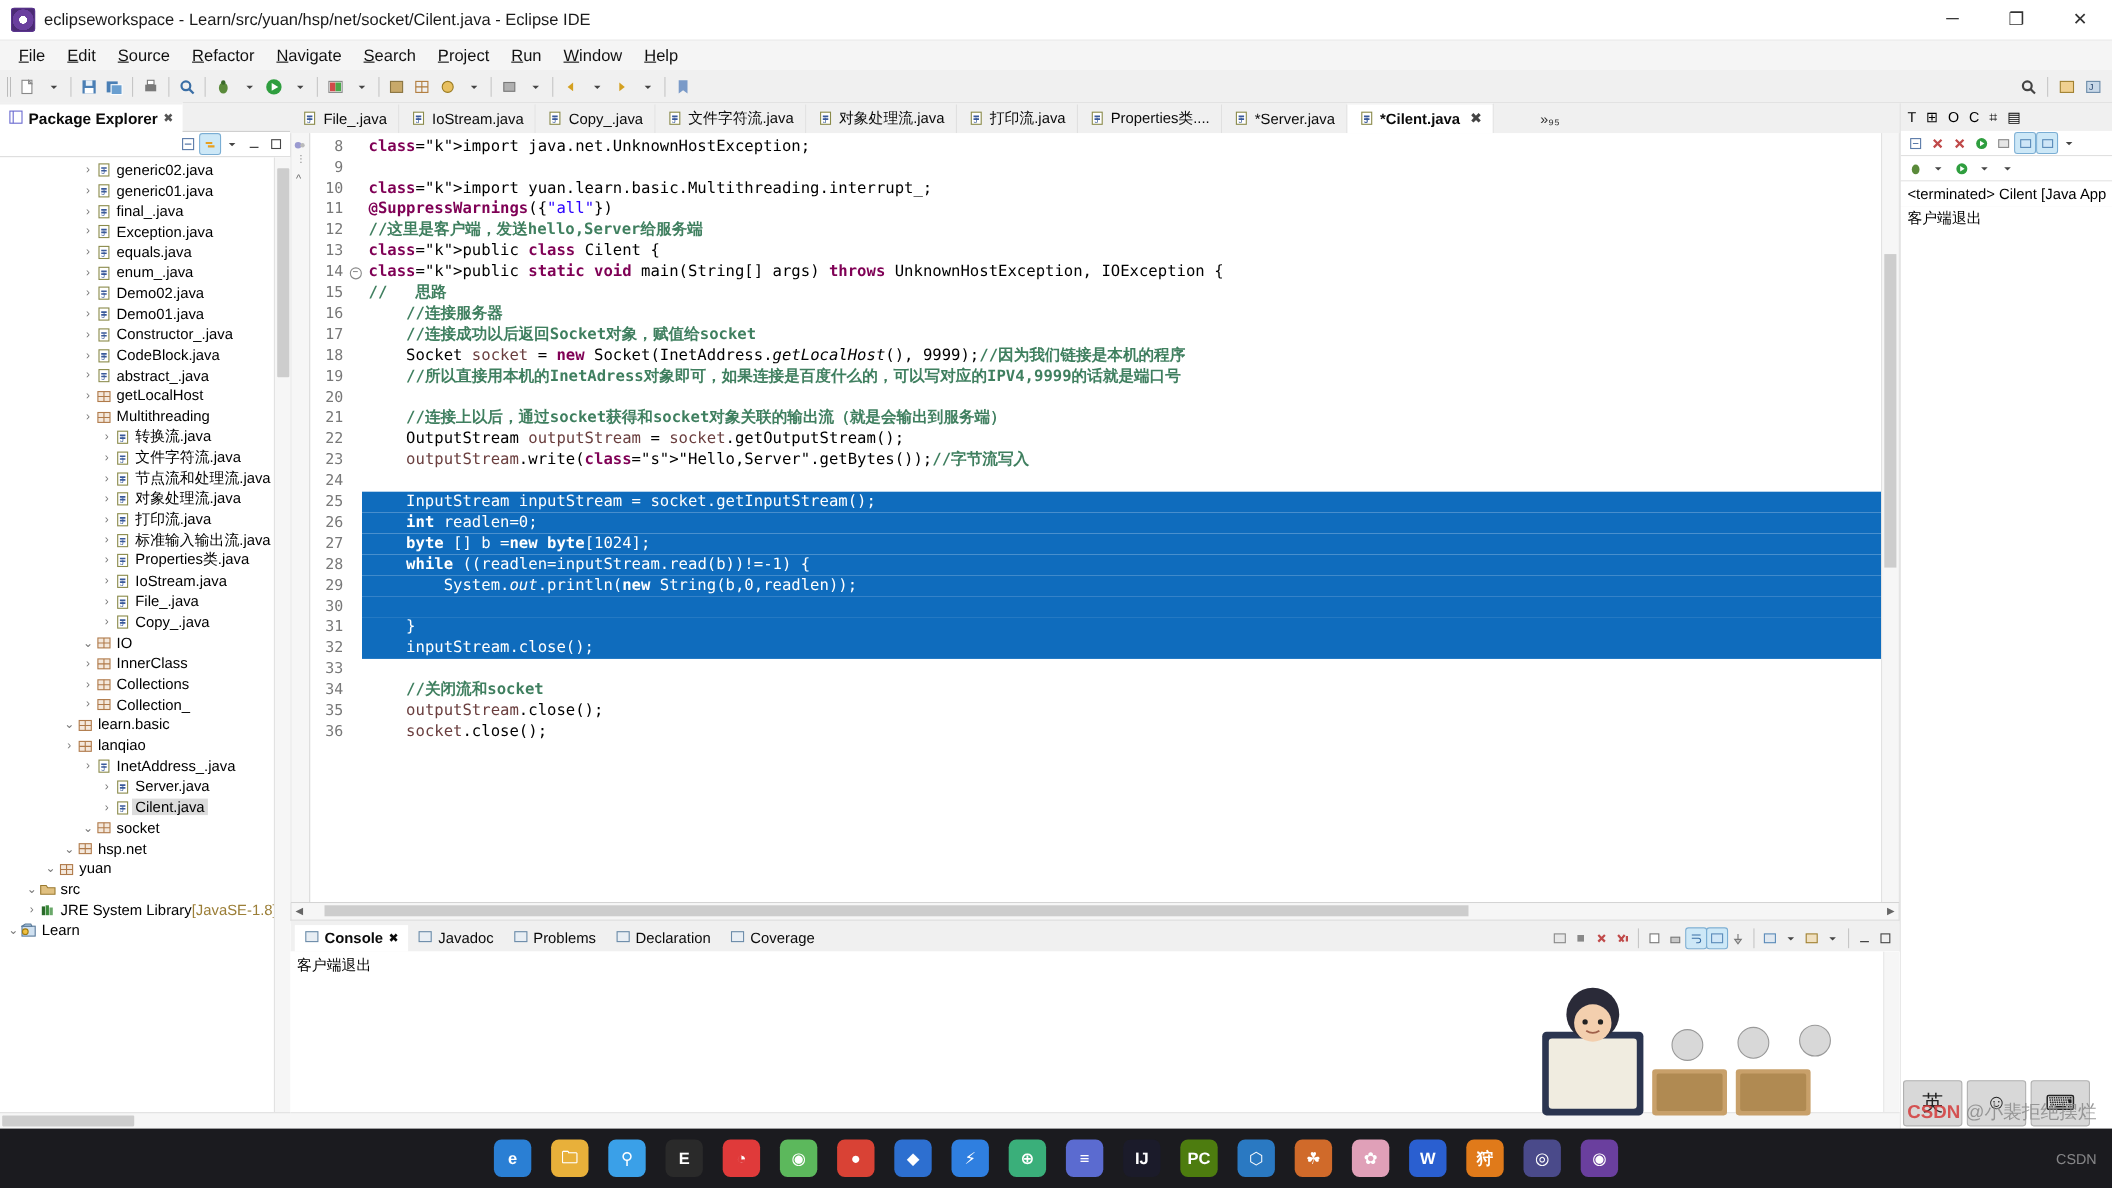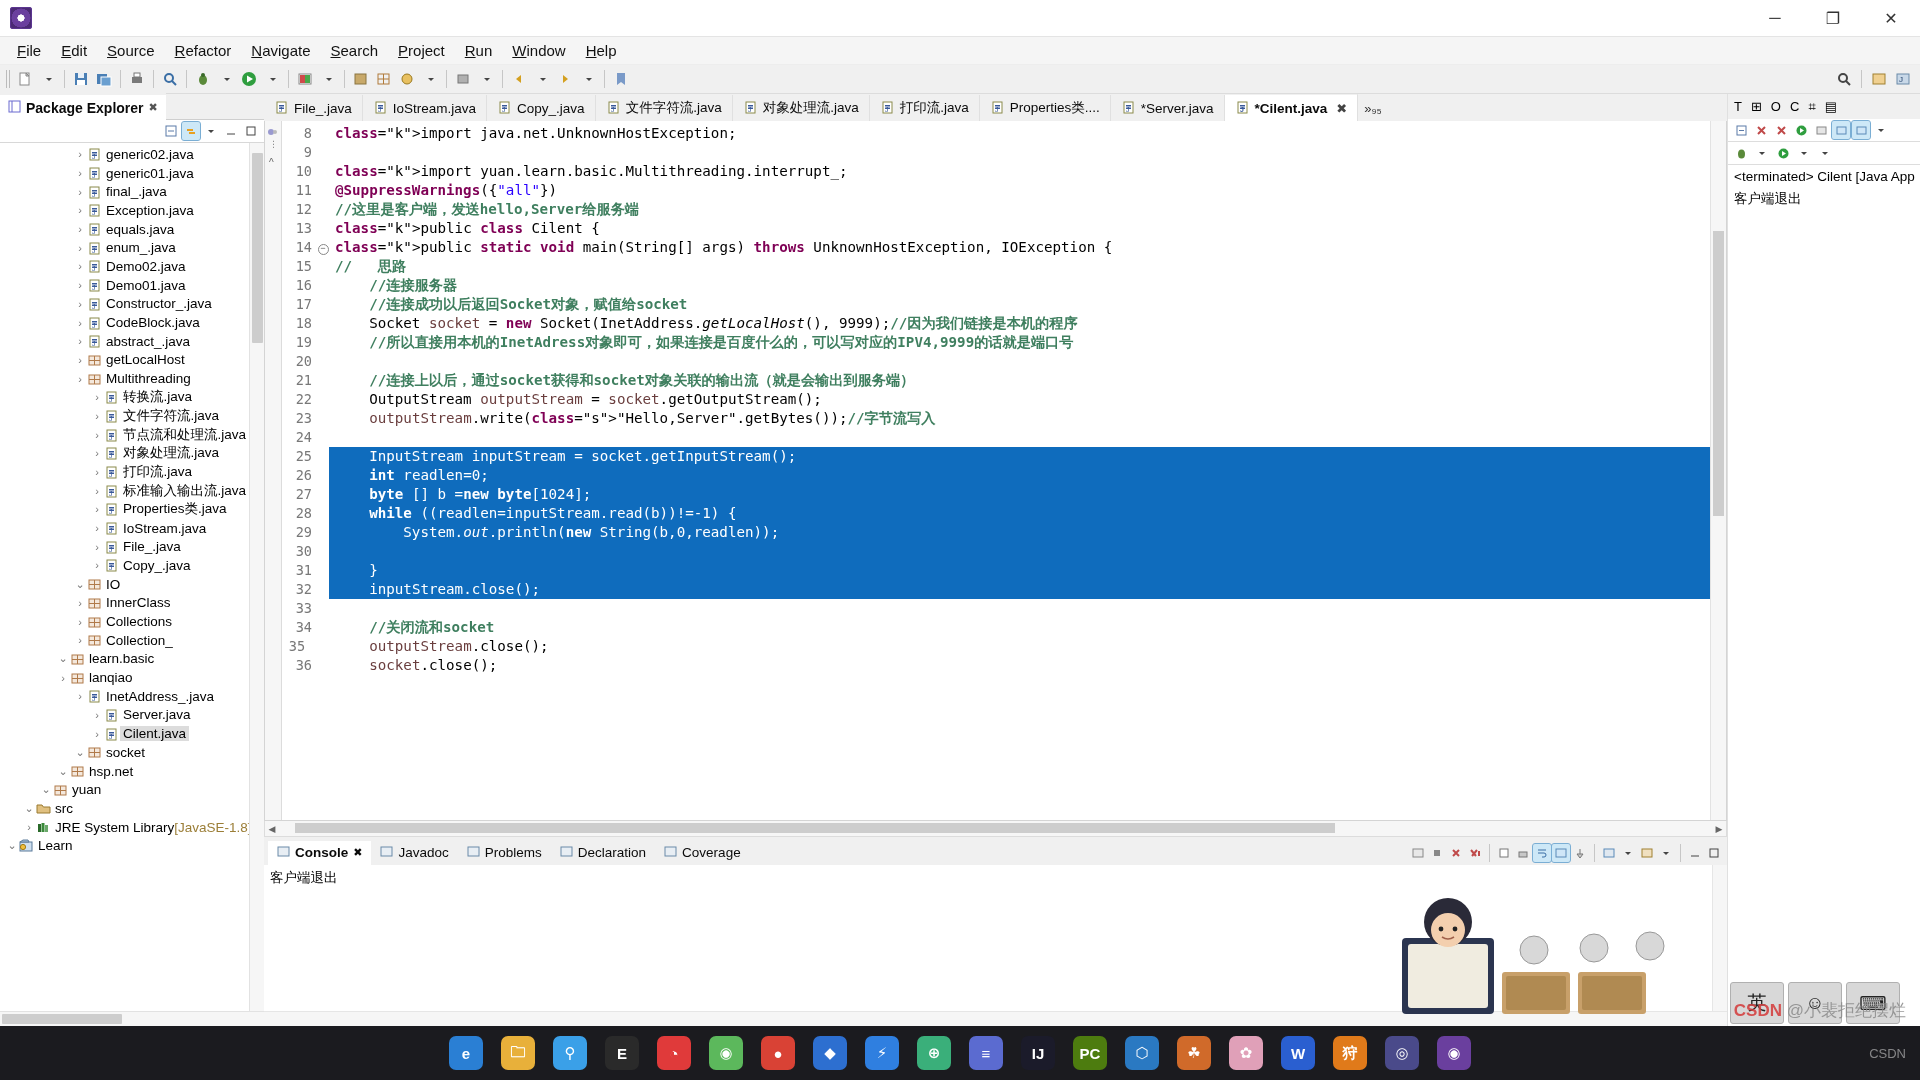--- a/index.html
+++ b/index.html
@@ -57,21 +57,21 @@
   .tree-hscroll{height:14px;background:#f6f6f6;border-top:1px solid #e2e2e2;position:relative;flex:none;}
   .tree-hthumb{position:absolute;left:2px;top:2px;height:10px;width:120px;background:#cdcdcd;border-radius:1px;}
 
   
   .editorcol{flex:1;display:flex;flex-direction:column;min-width:0;background:#f0f0f0;}
   .ed-tabs{height:27px;display:flex;align-items:flex-end;background:#f0f0f0;overflow:hidden;}
   .ed-tab{height:26px;display:flex;align-items:center;gap:5px;padding:0 10px;font-size:13.5px;color:#0a0a0a;
           background:#f0f0f0;white-space:nowrap;border-right:1px solid #e0e0e0;}
   .ed-tab.active{background:#ffffff;border-top:2px solid #f0f0f0;font-weight:bold;}
   .ed-tab .x{font-size:13px;color:#444;margin-left:4px;}
-  .ed-more{display:flex;align-items:center;padding:0 6px;font-size:13px;color:#333;height:26px;}
+  .ed-more{display:flex;align-items:center;padding:0 6px;font-size:13px;color:#333;height:26px;margin-left:36px;}
 
   .ed-wrap{flex:1;display:flex;min-height:0;background:#ffffff;border:1px solid #d4d4d4;border-top:none;}
   .ed-annot{width:16px;background:#f6f6f6;border-right:1px solid #dcdcdc;flex:none;position:relative;}
   .ed-gutter{width:30px;background:#ffffff;flex:none;text-align:right;padding-right:5px;font-family:"DejaVu Sans Mono",monospace;
              font-size:13.6px;color:#787878;padding-top:3px;line-height:19px;}
   .ed-fold{width:12px;background:#ffffff;flex:none;padding-top:3px;line-height:19px;font-size:11px;color:#555;text-align:center;}
   .ed-code{flex:1;min-width:0;overflow:hidden;position:relative;padding-top:3px;
            font-family:"DejaVu Sans Mono",monospace;font-size:14.2px;line-height:19px;white-space:pre;}
   .ln{height:19px;padding-left:6px;}
   .ln.hl{background:#0f6cbd;color:#ffffff;}
@@ -127,20 +127,21 @@
   .ime-box{width:52px;height:40px;background:#d8d8d8;border:1px solid #b0b0b0;border-radius:3px;
            display:flex;align-items:center;justify-content:center;font-size:19px;color:#222;}
 </style>
 </head>
 <body>
 
 <div class="app">
 
   <div class="titlebar">
     <div class="tb-icon"></div>
+    <div class="tb-title">eclipseworkspace - Learn/src/yuan/hsp/net/socket/Cilent.java - Eclipse IDE</div>
     <div class="tb-spacer"></div>
     <div class="win-btn">─</div>
     <div class="win-btn">❐</div>
     <div class="win-btn close">✕</div>
   </div>
 
   <div class="menubar" id="menubar">
       <div class="menu-item"><u>F</u>ile</div>
       <div class="menu-item"><u>E</u>dit</div>
       <div class="menu-item"><u>S</u>ource</div>
@@ -895,21 +896,21 @@
             <div style="height: 19px;">25</div>
             <div style="height: 19px;">26</div>
             <div style="height: 19px;">27</div>
             <div style="height: 19px;">28</div>
             <div style="height: 19px;">29</div>
             <div style="height: 19px;">30</div>
             <div style="height: 19px;">31</div>
             <div style="height: 19px;">32</div>
             <div style="height: 19px;">33</div>
             <div style="height: 19px;">34</div>
-            <div style="height: 19px; text-align: center;">35</div>
+            <div style="height: 19px;">35</div>
             <div style="height: 19px;">36</div>
           </div>
         <div class="ed-fold" id="fold">
             <div style="height: 19px;"></div>
             <div style="height: 19px;"></div>
             <div style="height: 19px;"></div>
             <div style="height: 19px;"></div>
             <div style="height: 19px;"></div>
             <div style="height: 19px;"></div>
             <div style="height: 19px;"><span style="display:inline-block;border:1px solid #888;border-radius:50%;width:9px;height:9px;line-height:7px;font-size:9px;">−</span></div>

